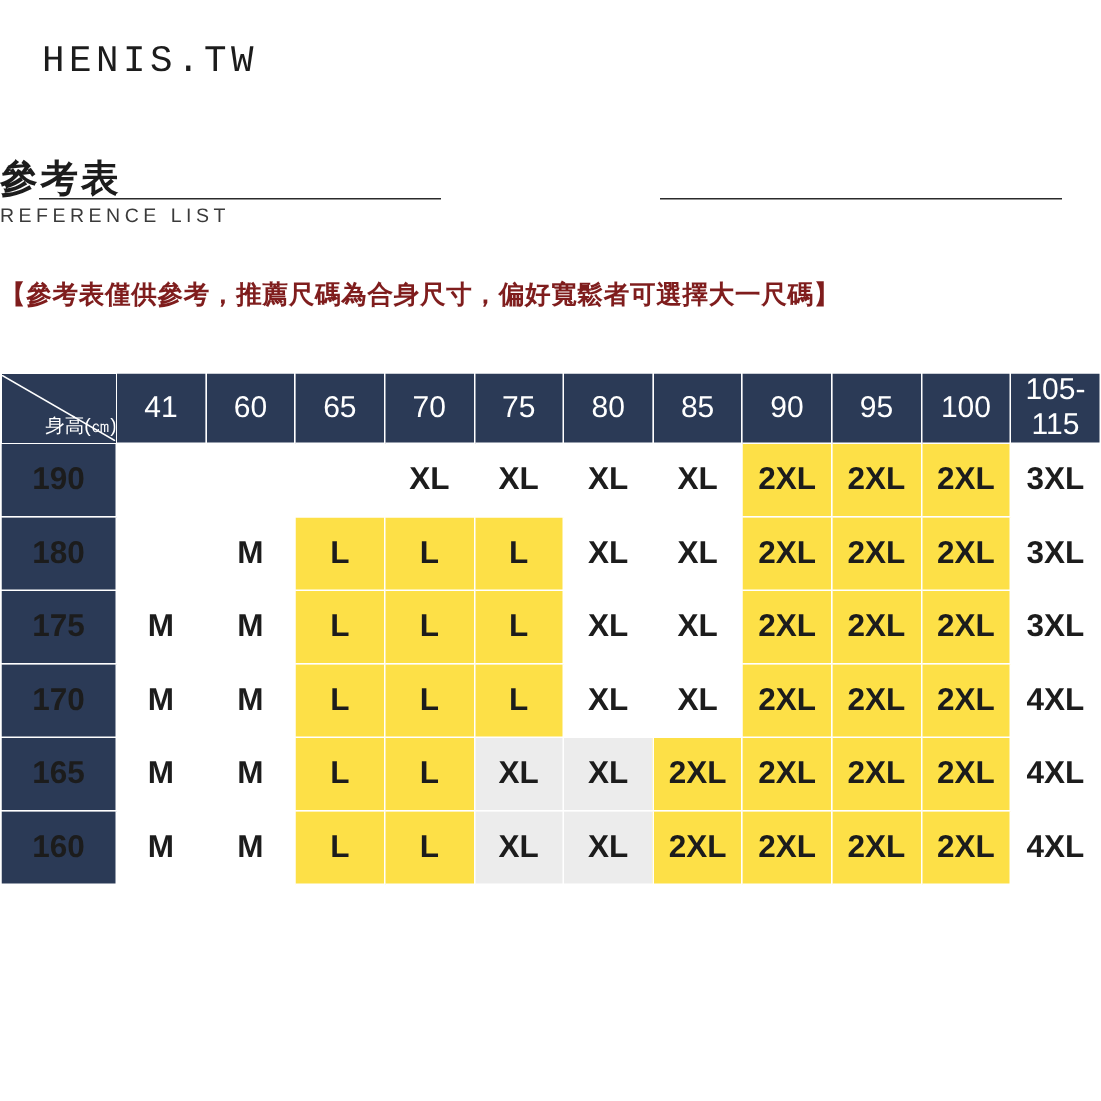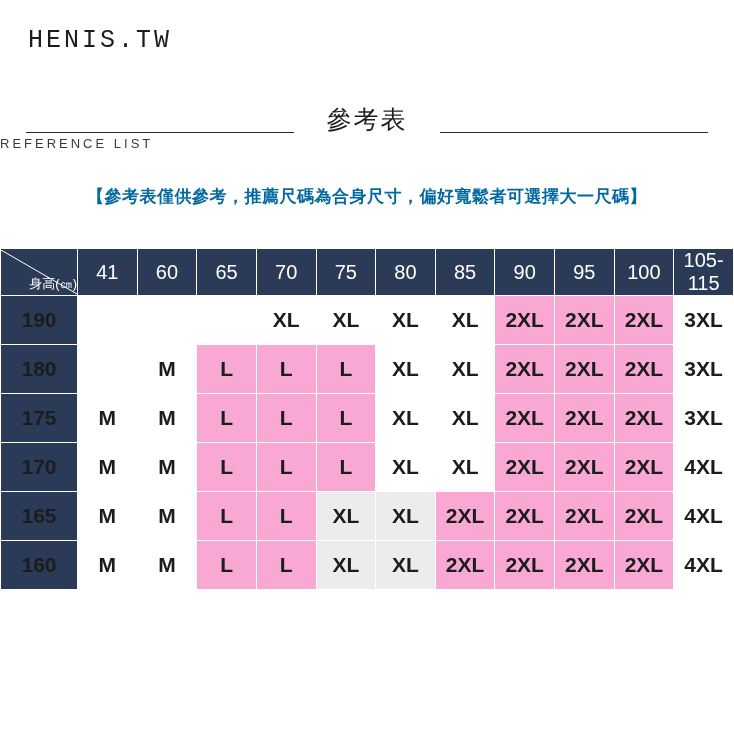--- a/index.html
+++ b/index.html
@@ -46,23 +46,22 @@
     height: 1px;
     background: #2b2b2b;
   }
   .title-rule.left  { left: 26px;  width: 268px; }
   .title-rule.right { right: 26px; width: 268px; }
   .title-main {
     position: absolute;
     left: 0;
     right: 0;
     top: 0;
-    text-align: center;
     font-size: 25px;
-    font-weight: 400;
+    font-weight: 700;
     letter-spacing: 2px;
     color: #1c1c1c;
     line-height: 30px;
   }
   .title-sub {
     position: absolute;
     left: 0;
     right: 0;
     top: 32px;
     text-align: left;
@@ -71,24 +70,23 @@
     letter-spacing: 3px;
     color: #3a3a3a;
   }
 
   
   .note {
     position: absolute;
     top: 185px;
     left: 0;
     width: 734px;
-    text-align: center;
     font-size: 17px;
     font-weight: 700;
-    color: #0369a1;
+    color: #7f1d1d;
     letter-spacing: 0.5px;
   }
 
   
   .table-wrap {
     position: absolute;
     top: 248px;
     left: 0;
     width: 734px;
   }
@@ -144,39 +142,39 @@
     color: #ffffff;
     font-weight: 400;
     white-space: nowrap;
     margin-top: 44px;
   }
   .corner-height {
     position: absolute;
     bottom: 0px;
     left: 0px;
     width: 100%;
-    text-align: right;
-    padding-left: 0;
+    text-align: center;
+    padding-left: 15px;
     font-size: 13px;
     line-height: 20px;
     color: #ffffff;
     font-weight: 400;
     white-space: nowrap;
   }
   td.row-head {
     background: #2b3a56;
     color: #ffffff;
     font-weight: 400;
     font-size: 20px;
     width: 76px;
     margin-left: 44px;
   }
   td.cell-empty { background: #ffffff; }
   td.cell-white { background: #ffffff; }
-  td.cell-gray  { background: #f9a8d4; }
+  td.cell-gray  { background: #fde047; }
   td.cell-light { background: #ececec; }
 </style>
 </head>
 <body>
 
 <div class="page">
 
   <div class="brand">HENIS.TW</div>
 
   <div class="title-block">

